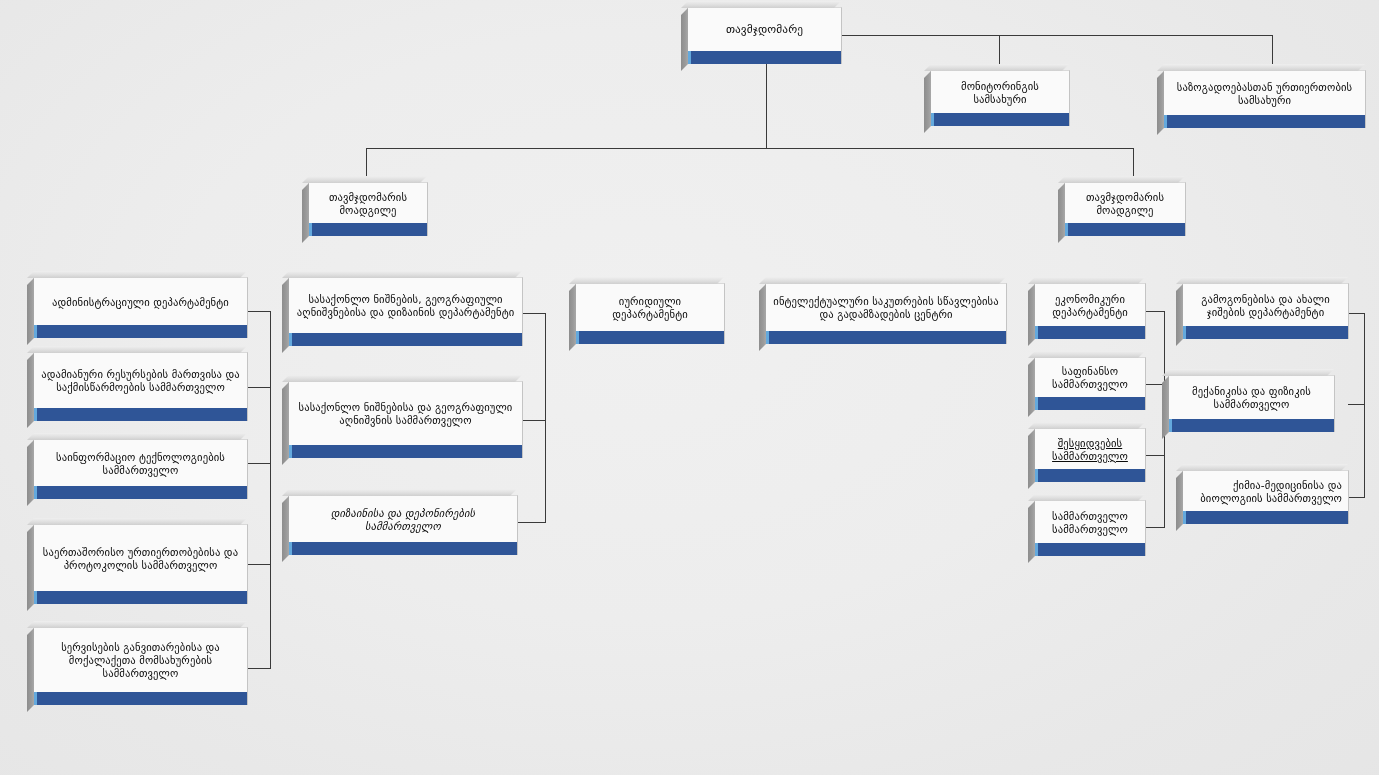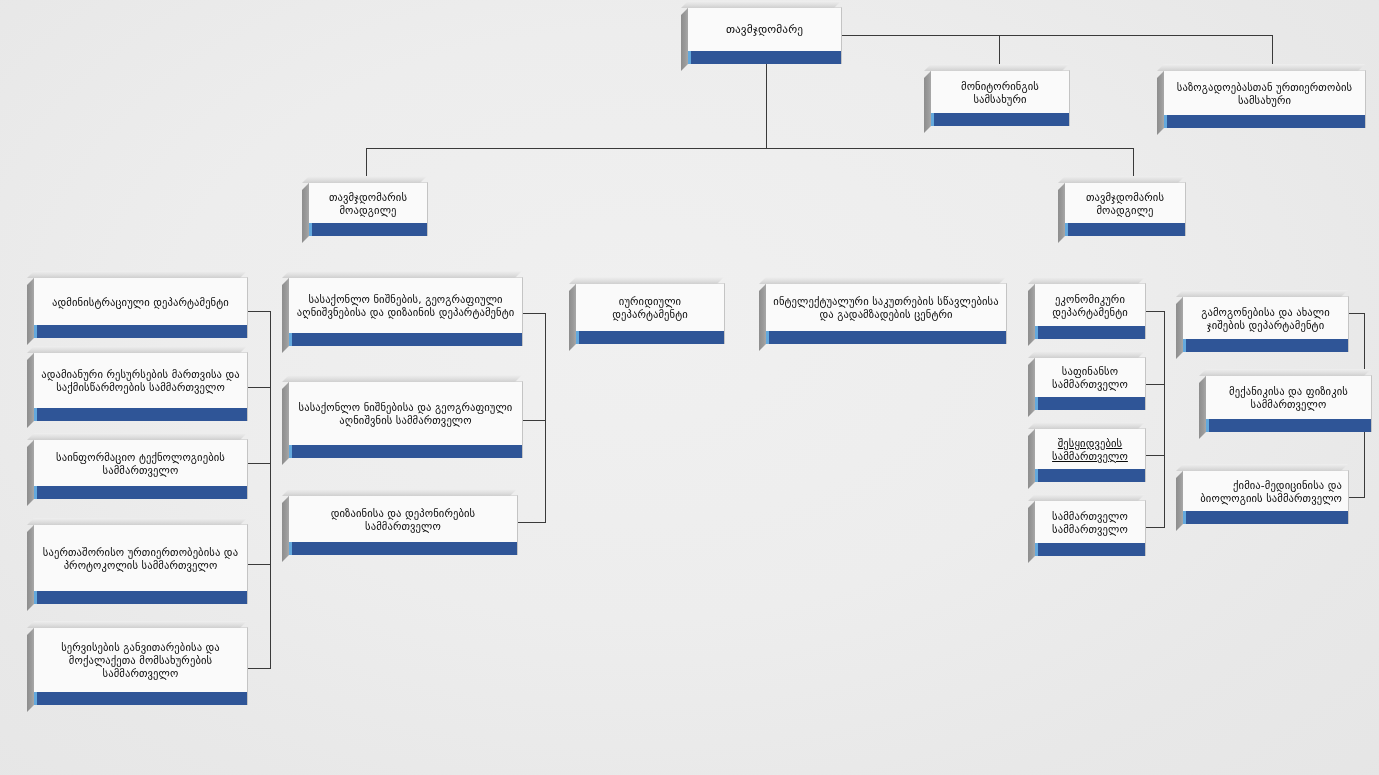--- a/index.html
+++ b/index.html
@@ -184,21 +184,21 @@
   <div class="node fs10" style="left:288px; top:277px; width:235px; height:69px;">
     <span class="txt">სასაქონლო ნიშნების, გეოგრაფიული აღნიშვნებისა და დიზაინის დეპარტამენტი</span>
     <span class="bar"></span>
   </div>
 
   <div class="node fs10" style="left:288px; top:381px; width:235px; height:77px;">
     <span class="txt">სასაქონლო ნიშნებისა და გეოგრაფიული აღნიშვნის სამმართველო</span>
     <span class="bar"></span>
   </div>
 
-  <div class="node fs10" style="left:288px; top:495px; width:230px; height:60px;">
+  <div class="node fs10" style="left:288px; top:495px; width:230px; height:60px;font-style:italic;">
     <span class="txt">დიზაინისა და დეპონირების სამმართველო</span>
     <span class="bar"></span>
   </div>
 
   <div class="node fs10" style="left:575px; top:283px; width:150px; height:61px;">
     <span class="txt">იურიდიული დეპარტამენტი</span>
     <span class="bar"></span>
   </div>
 
   <div class="node fs10" style="left:765px; top:283px; width:242px; height:61px;justify-content:center;">
@@ -219,26 +219,26 @@
   <div class="node fs10" style="left:1034px; top:428px; width:112px; height:54px;text-decoration:underline;">
     <span class="txt">შესყიდვების სამმართველო</span>
     <span class="bar"></span>
   </div>
 
   <div class="node fs10" style="left:1034px; top:500px; width:112px; height:56px;">
     <span class="txt">სამმართველო სამმართველო</span>
     <span class="bar"></span>
   </div>
 
-  <div class="node fs10" style="left:1182px; top:296px; width:167px; height:56px;">
+  <div class="node fs10" style="left:1182px; top:283px; width:167px; height:56px;">
     <span class="txt">გამოგონებისა და ახალი ჯიშების დეპარტამენტი</span>
     <span class="bar"></span>
   </div>
 
-  <div class="node fs10" style="left:1205px; top:375px; width:167px; height:57px;">
+  <div class="node fs10" style="left:1168px; top:375px; width:167px; height:57px;">
     <span class="txt">მექანიკისა და ფიზიკის სამმართველო</span>
     <span class="bar"></span>
   </div>
 
   <div class="node fs10" style="left:1182px; top:470px; width:167px; height:54px;text-align:right;">
     <span class="txt">ქიმია-მედიცინისა და ბიოლოგიის სამმართველო</span>
     <span class="bar"></span>
   </div>
 
 </div>

